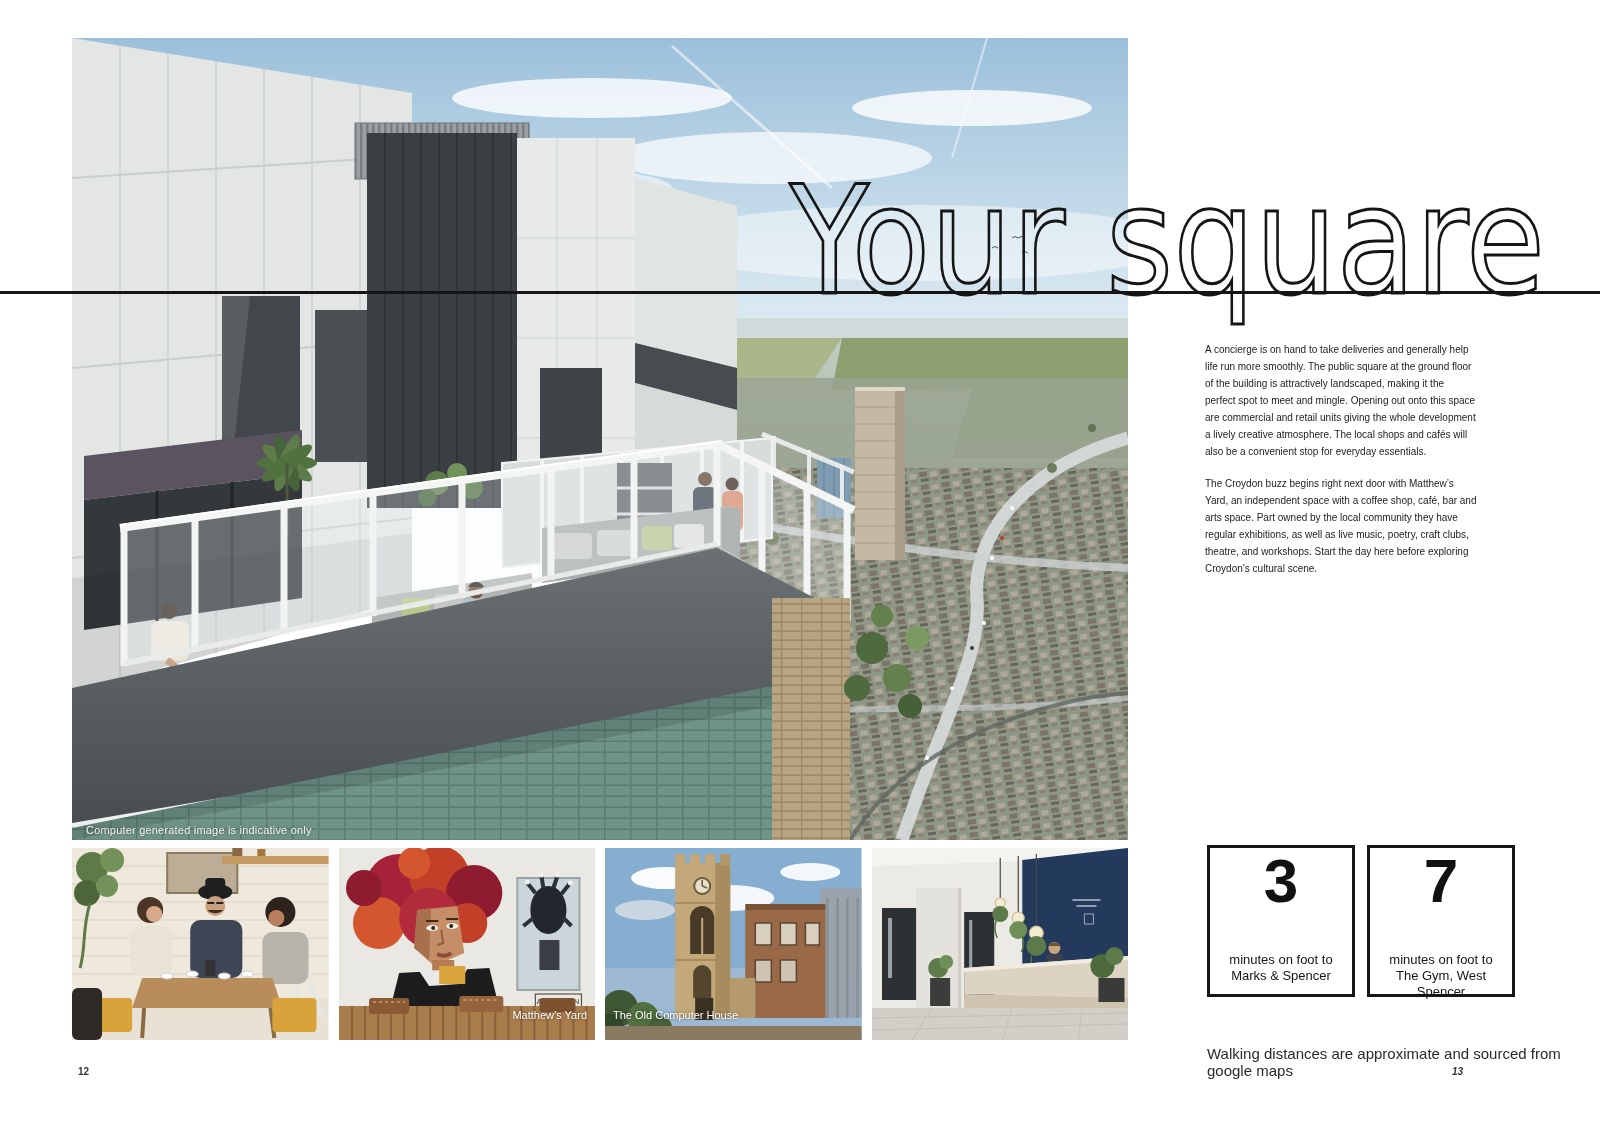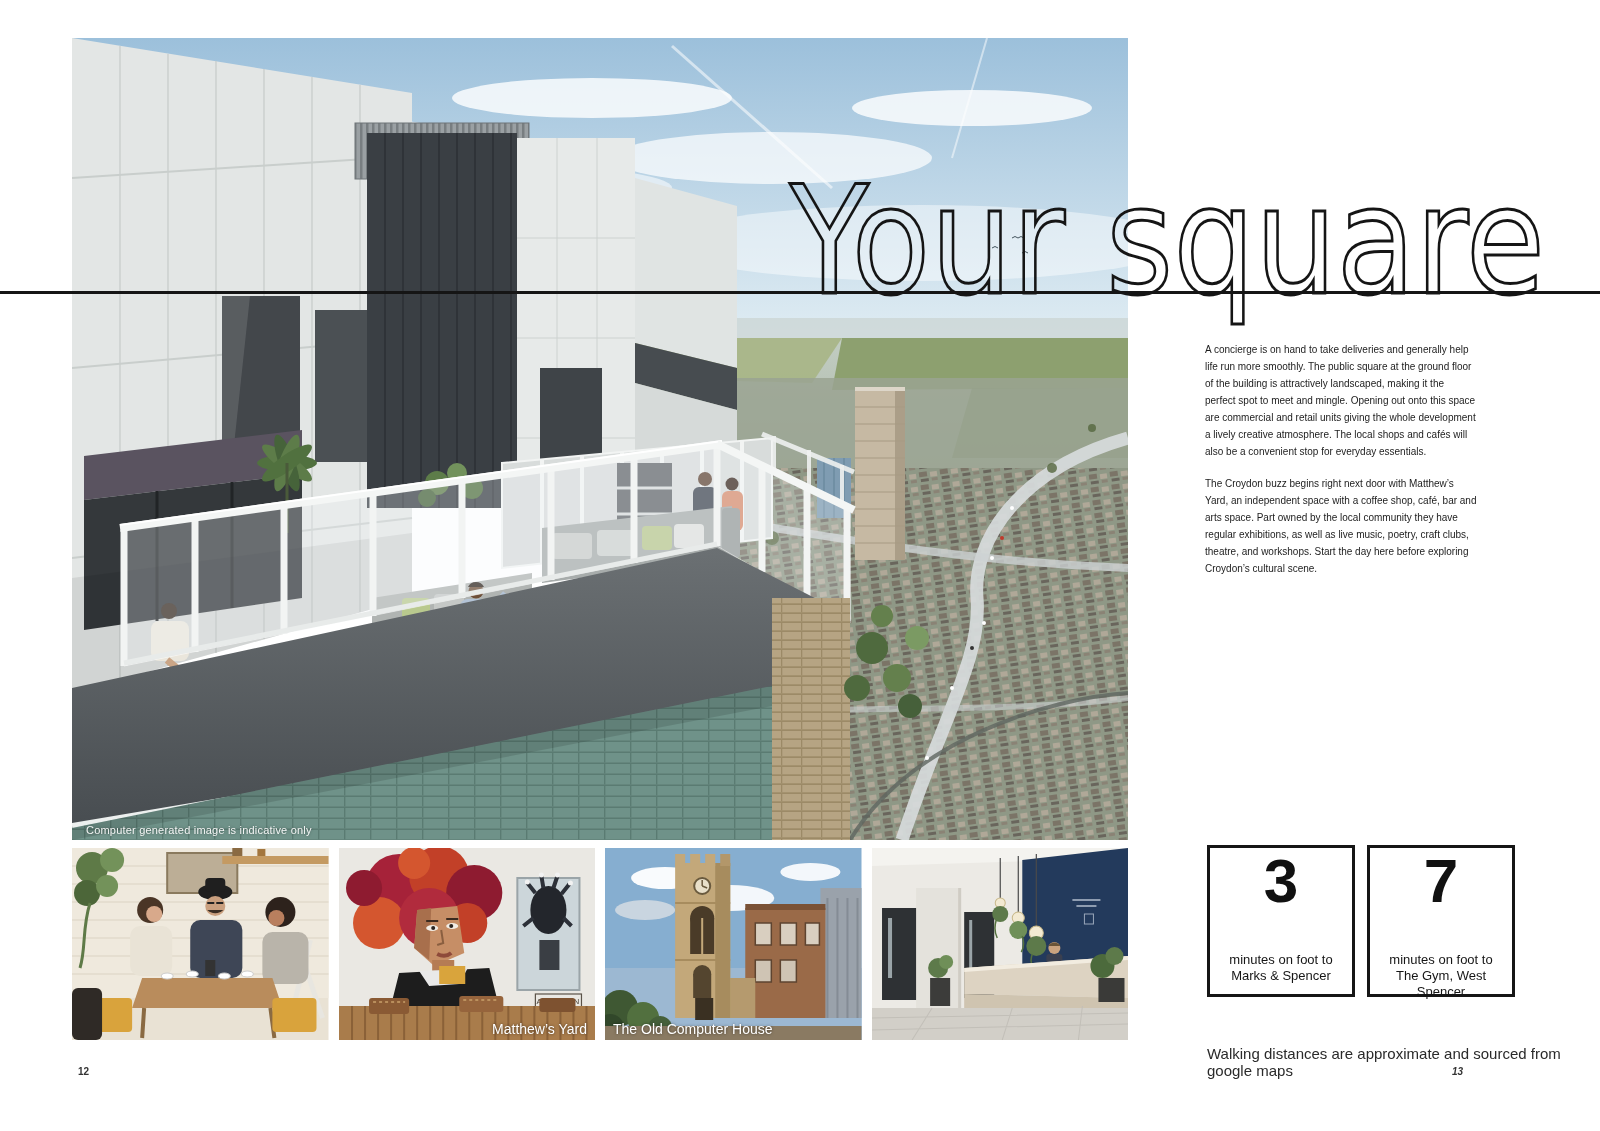--- a/index.html
+++ b/index.html
@@ -26,21 +26,21 @@
         color:#111;line-height:1;margin-top:2px;}
   .stat-caption{font-size:13px;line-height:16px;text-align:center;color:#161616;margin-bottom:16px;margin-top:40px;}
   .footnote{position:absolute;left:1207px;top:1045px;font-size:15px;color:#2a2a2a;z-index:2;}
   
   .pageno{position:absolute;top:1066px;font-size:10px;font-weight:bold;color:#333;z-index:2;}
   .pageno.left{left:78px;text-align:right;} .pageno.right{left:1452px;font-style:italic;}
   
   .photos{position:absolute;left:72px;top:848px;width:1056px;height:192px;display:flex;gap:10px;z-index:1;}
   .photo{position:relative;flex:1 1 0;overflow:hidden;}
   .photo svg{display:block;width:100%;height:100%;}
-  .photo-caption{position:absolute;bottom:3px;font-size:14px;color:#fff;
+  .photo-caption{position:absolute;bottom:19px;font-size:11px;color:#fff;
         text-shadow:0 0 3px rgba(0,0,0,.55);}
   .cap-right{right:8px;} .cap-left{left:8px;}
 </style>
 </head>
 <body>
 
 <div class="page">
 
   <div class="hero">
     <svg viewBox="0 0 1056 802" preserveAspectRatio="none">

